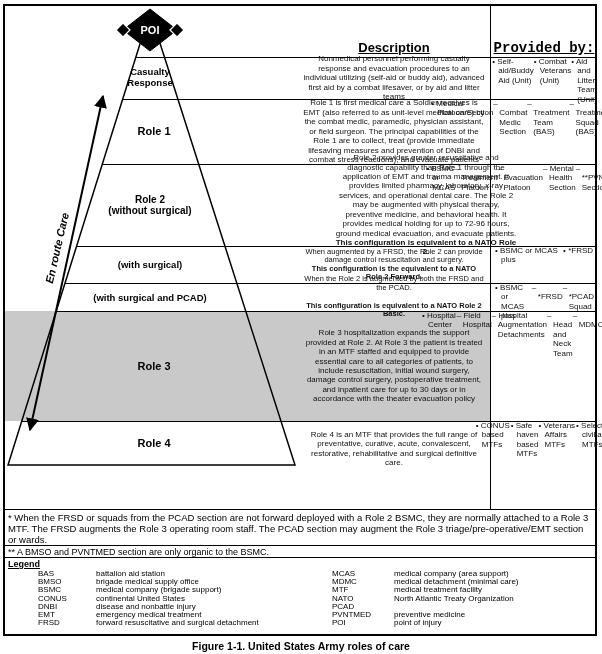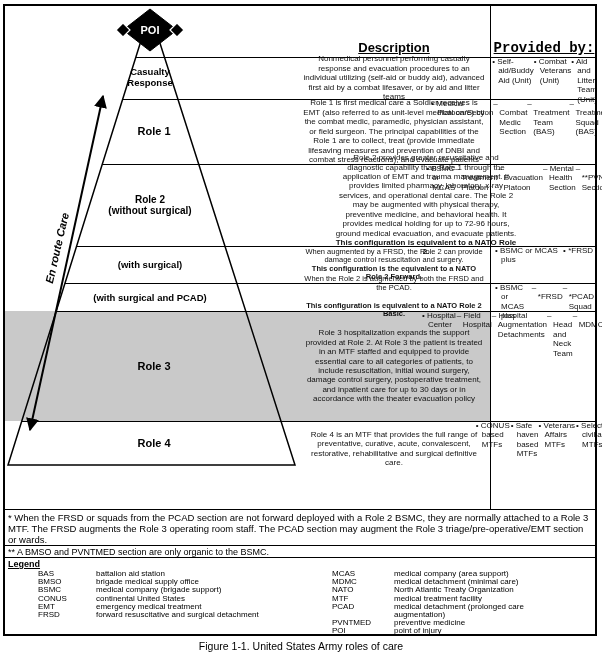--- a/index.html
+++ b/index.html
@@ -51,21 +51,21 @@
   .legend-title { position: absolute; left: 8px; font-weight: bold; font-size: 9px;
                   text-decoration: underline; z-index: 3; }
   .lg-col { position: absolute; z-index: 3; font-size: 8px; line-height: 8.2px; }
   .lg-row { display: flex; padding-left: 30px; }
   .lg-abbr { flex: none; }
   .lg-col.left .lg-abbr { width: 58px; }
   .lg-col.right .lg-abbr { width: 62px; }
   .lg-col.right .lg-def { width: 170px; }
 
   .caption { position: absolute; left: 0; top: 640px; width: 602px; text-align: center;
-             font-weight: normal; font-size: 10.5px; z-index: 3; }
+             font-weight: bold; font-size: 10.5px; z-index: 3; }
 </style>
 </head>
 <body>
 
 <div class="page">
 
   <div class="shade" id="role3-shade" style="left: 5px; top: 311px; width: 485px; height: 110px; background: rgb(201, 201, 201);"></div>
 
   <div class="hline" style="top:57px;  left:136px; width:459px;"></div>
   <div class="hline" style="top:99px;  left:123px; width:472px;"></div>
@@ -201,49 +201,52 @@
     </div>
     <div class="lg-row">
       <span class="lg-abbr">BSMC</span>
       <span class="lg-def">medical company (brigade support)</span>
     </div>
     <div class="lg-row">
       <span class="lg-abbr">CONUS</span>
       <span class="lg-def">continental United States</span>
     </div>
     <div class="lg-row">
+      <span class="lg-abbr">DNBI</span>
+      <span class="lg-def">disease and nonbattle injury</span>
+    </div>
+    <div class="lg-row">
       <span class="lg-abbr">EMT</span>
       <span class="lg-def">emergency medical treatment</span>
     </div>
     <div class="lg-row">
       <span class="lg-abbr">FRSD</span>
       <span class="lg-def">forward resuscitative and surgical detachment</span>
     </div>
   </div>
 
   <div class="lg-col right" style="left:302px; top:570px; width:292px;">
     <div class="lg-row">
       <span class="lg-abbr">MCAS</span>
       <span class="lg-def">medical company (area support)</span>
     </div>
     <div class="lg-row">
       <span class="lg-abbr">MDMC</span>
       <span class="lg-def">medical detachment (minimal care)</span>
     </div>
     <div class="lg-row">
+      <span class="lg-abbr">MTF</span>
+      <span class="lg-def">medical treatment facility</span>
+    </div>
+    <div class="lg-row">
       <span class="lg-abbr">NATO</span>
       <span class="lg-def">North Atlantic Treaty Organization</span>
     </div>
     <div class="lg-row">
-      <span class="lg-abbr">MTF</span>
-      <span class="lg-def">medical treatment facility</span>
-    </div>
-    <div class="lg-row">
       <span class="lg-abbr">PCAD</span>
-      <span class="lg-def">medical detachment (prolonged care augmentation)</span>
     </div>
     <div class="lg-row">
       <span class="lg-abbr">PVNTMED</span>
       <span class="lg-def">preventive medicine</span>
     </div>
     <div class="lg-row">
       <span class="lg-abbr">POI</span>
       <span class="lg-def">point of injury</span>
     </div>
   </div>

